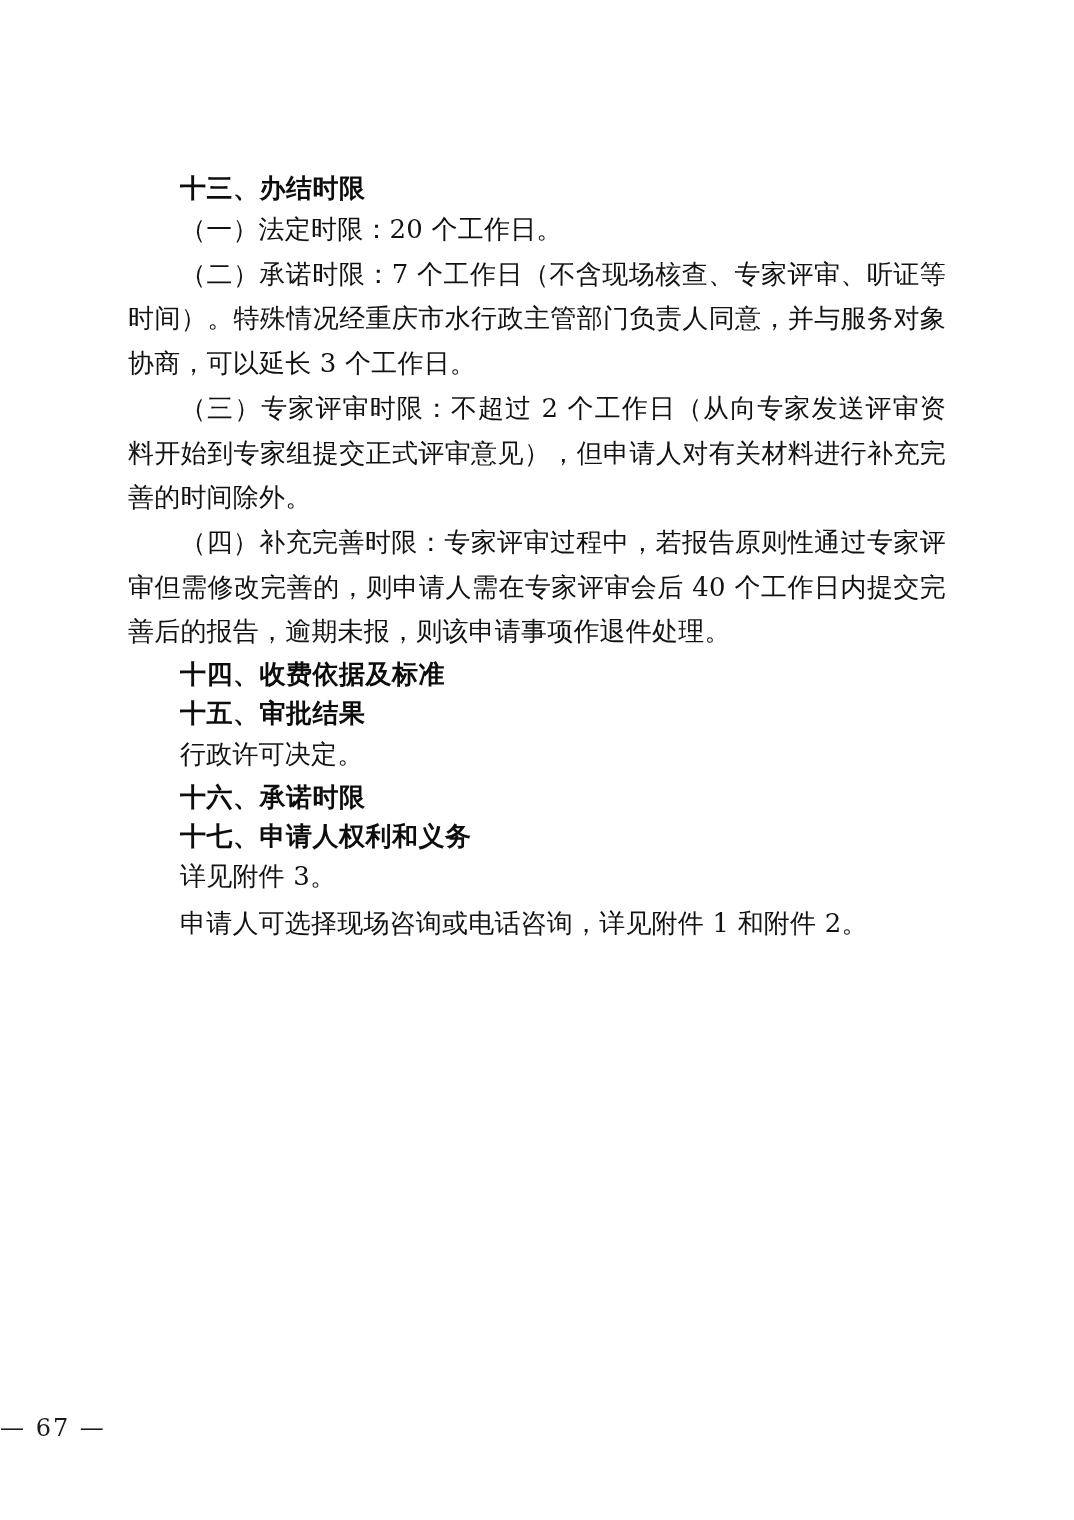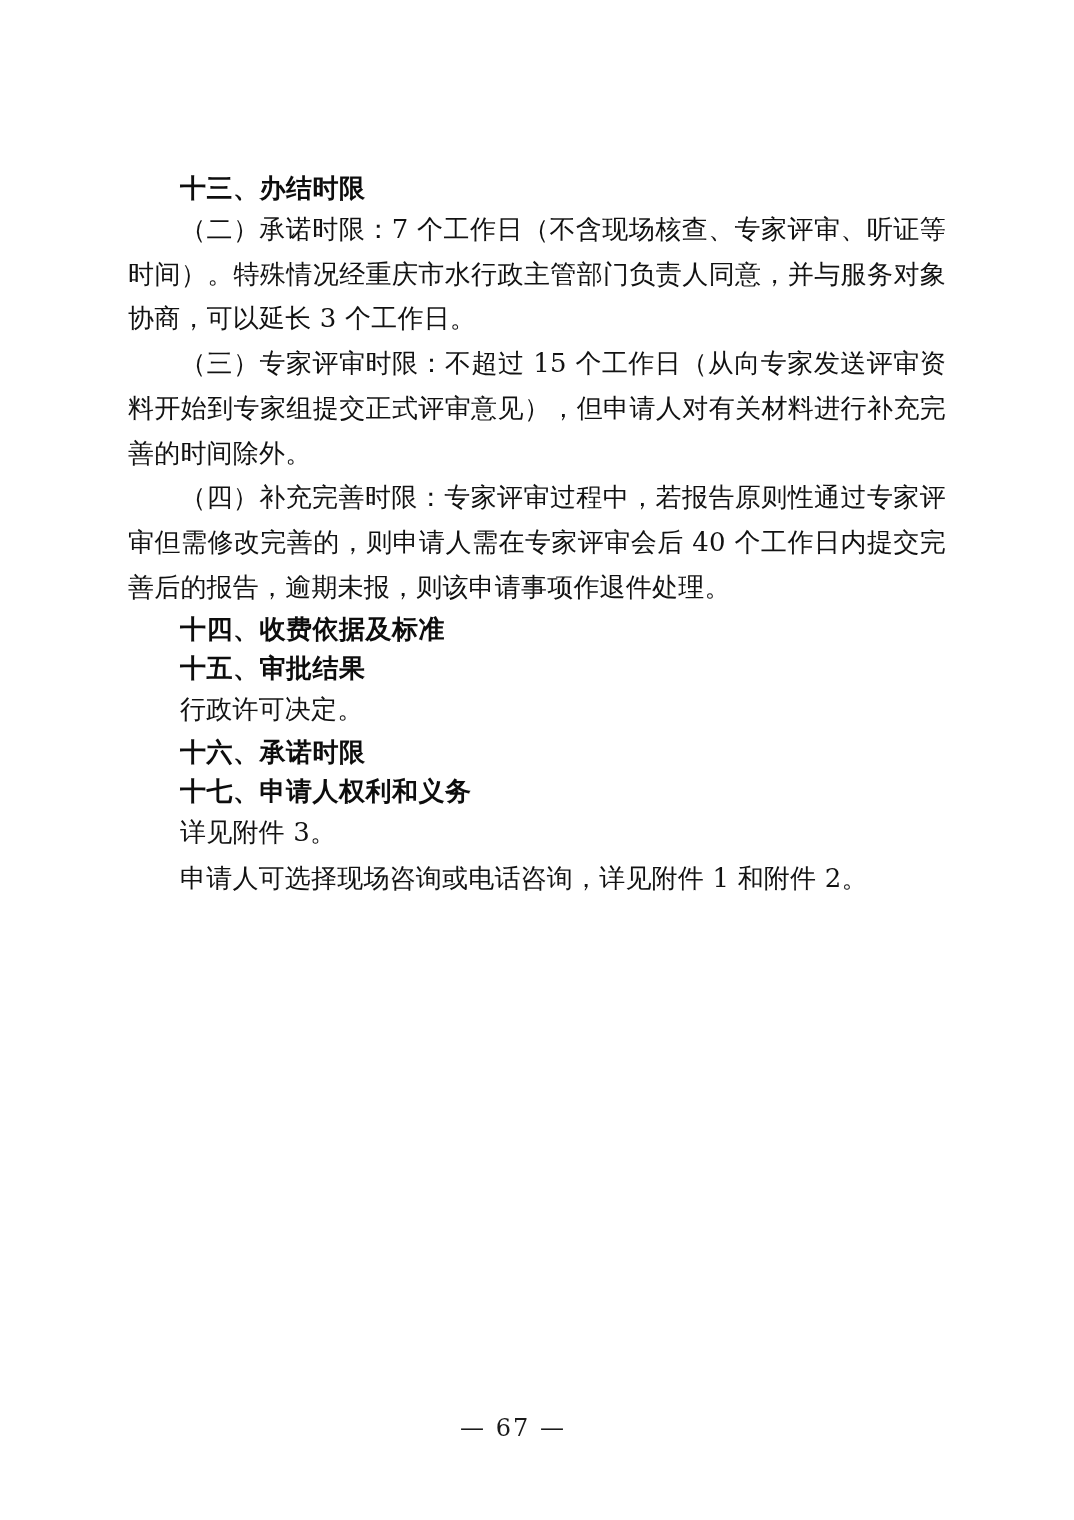--- a/index.html
+++ b/index.html
@@ -55,42 +55,42 @@
     margin-top: 6px;
   }
   .gap-before-heading {
     margin-top: 10px;
   }
   .footer {
     position: absolute;
     left: 0;
     bottom: 78px;
     width: 1074px;
-    text-align: center;
+    text-align: left;
     padding-right: 60px;
     box-sizing: border-box;
-    padding-left: 12px;
   }
   .page-number {
     font-size: 24px;
     font-family: "DejaVu Serif", "Liberation Serif", serif;
     color: #1a1a1a;
     letter-spacing: 2px;
   }
 </style>
 </head>
 <body>
 
 <div class="page">
   <div class="doc-body">
 
     <div class="block">
       <h2 class="section-heading">十三、办结时限</h2>
+      <p class="para gap-after-heading">（一）法定时限：20 个工作日。</p>
       <p class="para">（二）承诺时限：7 个工作日（不含现场核查、专家评审、听证等时间）。特殊情况经重庆市水行政主管部门负责人同意，并与服务对象协商，可以延长 3 个工作日。</p>
-      <p class="para">（三）专家评审时限：不超过 15 个工作日（从向专家发送评审资料开始到专家组提交正式评审意见），但申请人对有关材料进行补充完善的时间除外。</p>
+      <p class="para">（三）专家评审时限：不超过 2 个工作日（从向专家发送评审资料开始到专家组提交正式评审意见），但申请人对有关材料进行补充完善的时间除外。</p>
       <p class="para">（四）补充完善时限：专家评审过程中，若报告原则性通过专家评审但需修改完善的，则申请人需在专家评审会后 40 个工作日内提交完善后的报告，逾期未报，则该申请事项作退件处理。</p>
     </div>
 
     <div class="block">
       <h2 class="section-heading gap-before-heading">十四、收费依据及标准</h2>
     </div>
 
     <div class="block">
       <h2 class="section-heading gap-before-heading">十五、审批结果</h2>
       <p class="para gap-after-heading">行政许可决定。</p>

